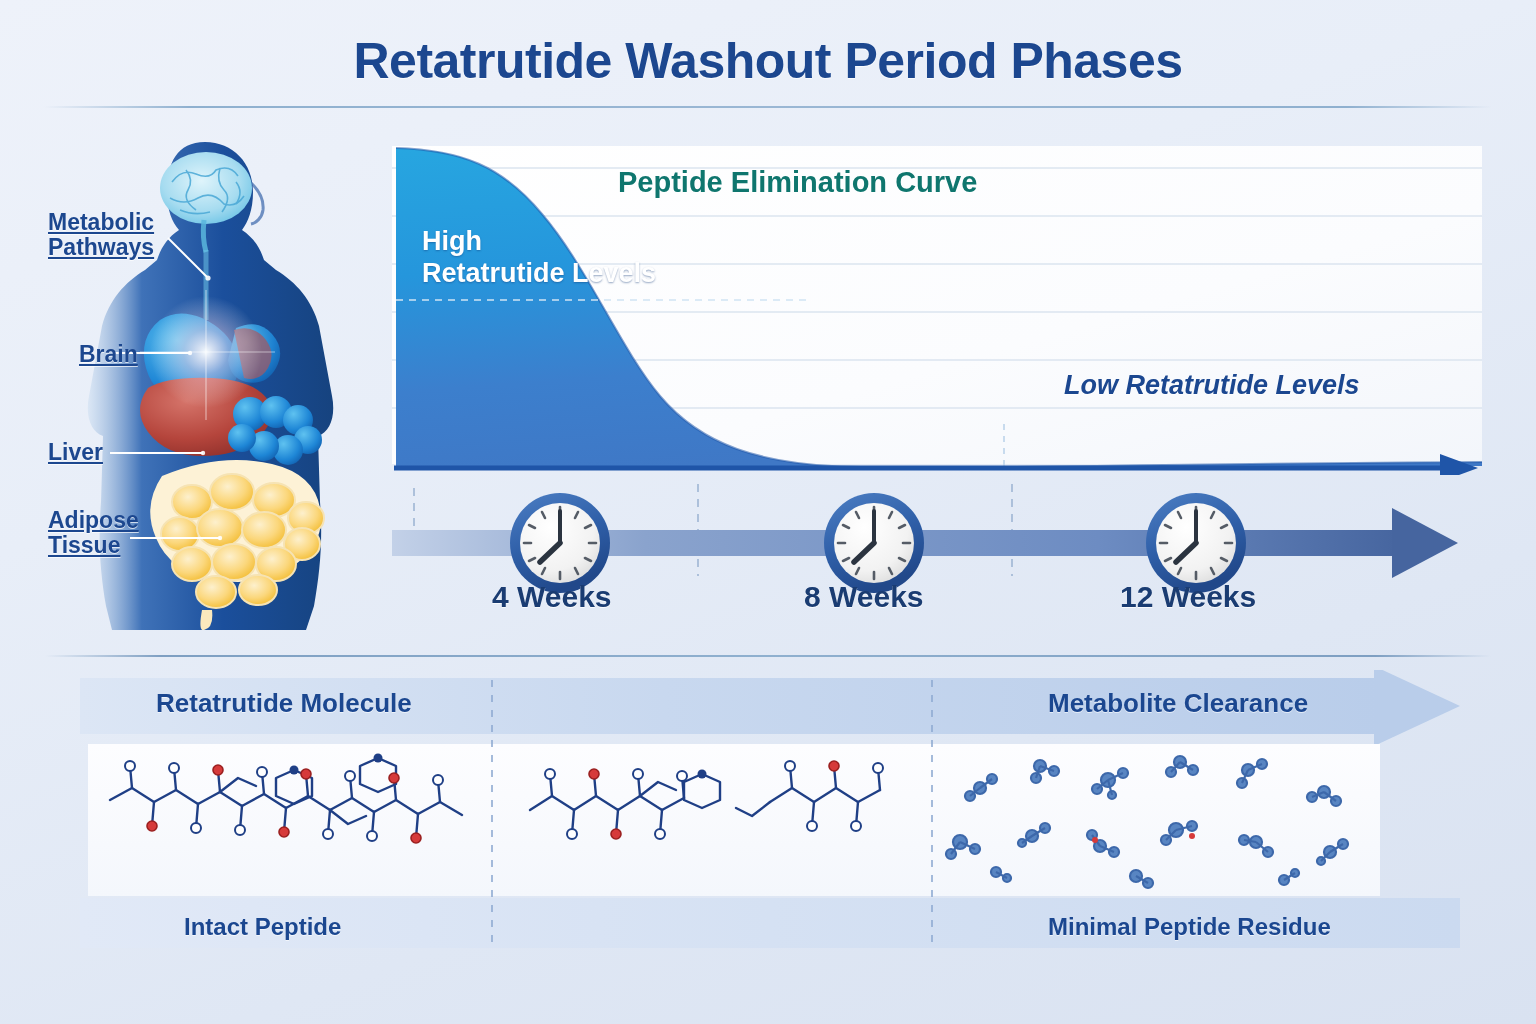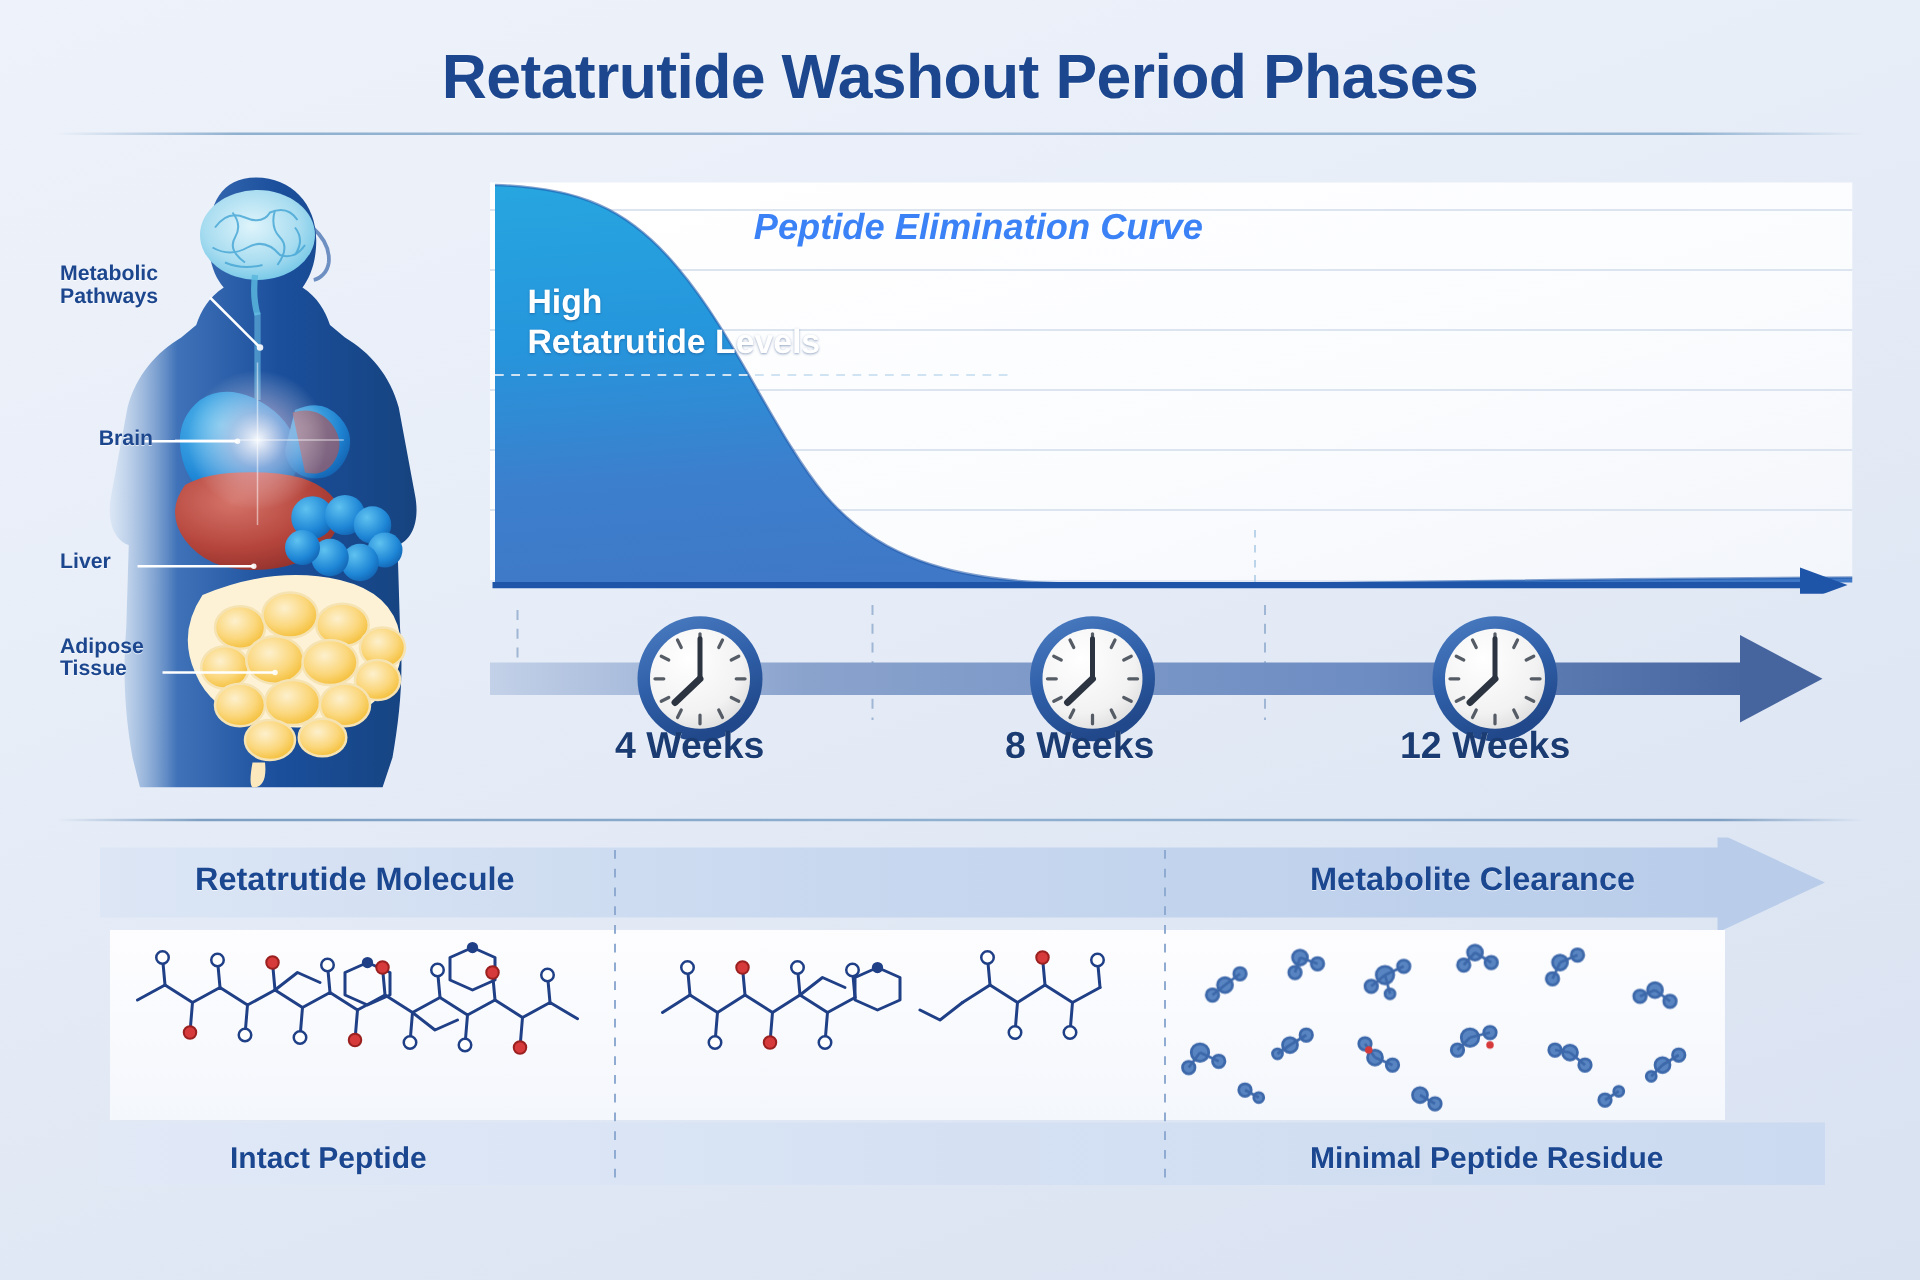--- a/index.html
+++ b/index.html
@@ -19,32 +19,32 @@
     letter-spacing:-0.5px;
     text-shadow:0 1px 1px rgba(255,255,255,.8);
   }
   .title-rule {
     position:absolute; left:44px; top:106px; width:1448px; height:2px;
     background:linear-gradient(90deg,rgba(140,170,205,0) 0%,#8fb0cf 10%,#9ab7d4 50%,#8fb0cf 90%,rgba(140,170,205,0) 100%);
   }
 
   
   .anatomy { position:absolute; left:20px; top:120px; width:370px; height:510px; }
-  .anno { position:absolute; color:#1c478f; font-size:17px; font-weight:bold; line-height:1.08;
-          text-shadow:0 1px 0 rgba(255,255,255,.7); }
+  .anno { position:absolute; color:#1c478f; font-size:23px; font-weight:bold; line-height:1.08;
+          text-shadow:0 1px 0 rgba(255,255,255,.7);text-decoration:underline; }
   .anno.a1 { left:28px; top:90px; }
   .anno.a2 { left:28px; top:222px;margin-left:31px; }
   .anno.a3 { left:28px; top:320px; }
   .anno.a4 { left:28px; top:388px; }
 
   
   .chart { position:absolute; left:392px; top:140px; width:1090px; height:335px; }
   .chart-title {
-    position:absolute; left:211px; top:26px; font-size:29px; font-style:italic;
-    font-weight:bold; color:#3b82f6; white-space:nowrap;
+    position:absolute; left:226px; top:26px; font-size:29px; 
+    font-weight:bold; color:#0f766e; white-space:nowrap;
     text-shadow:0 1px 0 rgba(255,255,255,.7);
   }
   .chart-high {
     position:absolute; left:30px; top:85px; font-size:27px; font-weight:bold;
     color:#ffffff; line-height:1.2; text-shadow:0 1px 2px rgba(20,60,120,.45);
   }
   .chart-low {
     position:absolute; left:672px; top:230px; font-size:27px; font-style:italic;
     font-weight:bold; color:#1b4790; white-space:nowrap;
     text-shadow:0 1px 0 rgba(255,255,255,.7);
@@ -256,20 +256,21 @@
         <line x1="2" y1="328" x2="1052" y2="328" stroke="#1f55a8" stroke-width="5"></line>
         <path d="M1048,314 L1086,328 L1048,342 Z" fill="#1f55a8"></path>
       </g>
     </svg>
 
     <div class="chart-title">Peptide Elimination Curve</div>
     <div class="chart-high">
       <div>High</div>
       <div>Retatrutide Levels</div>
     </div>
+    <div class="chart-low">Low Retatrutide Levels</div>
   </div>
 
   <div class="timeline">
     <svg width="1100" height="160" viewBox="0 0 1100 160">
       <defs>
         <linearGradient id="barG" x1="0" y1="0" x2="1" y2="0">
           <stop offset="0%" stop-color="#c3d1e8"></stop>
           <stop offset="25%" stop-color="#8aa3cd"></stop>
           <stop offset="70%" stop-color="#6d8cc2"></stop>
           <stop offset="100%" stop-color="#46659f"></stop>

